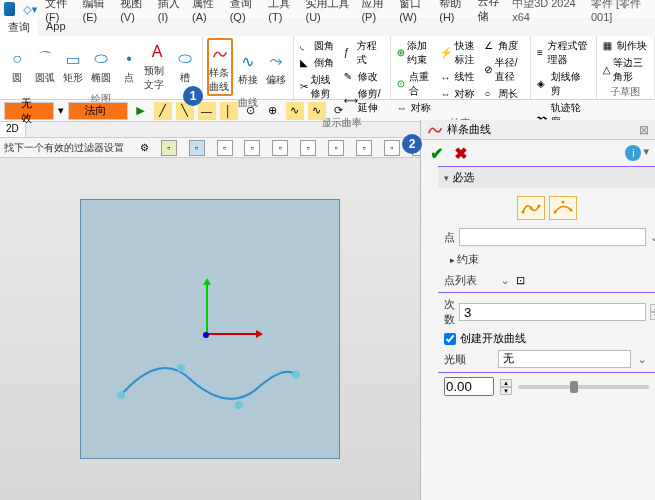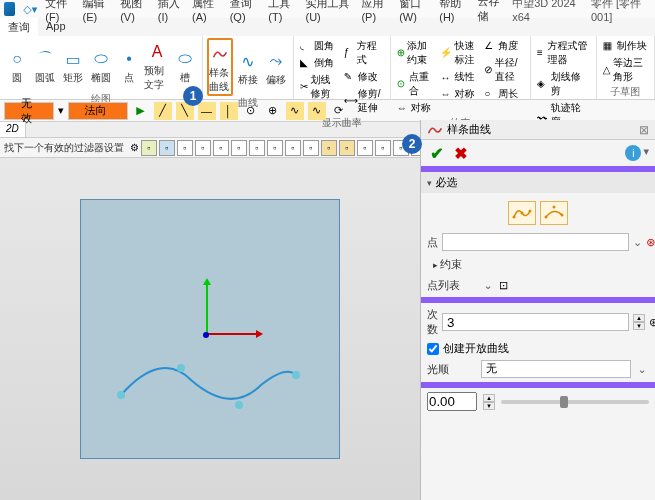--- a/index.html
+++ b/index.html
@@ -23,24 +23,24 @@
   .rbtn.highlighted { border: 2px solid #e8861c; border-radius: 2px; }
   .ribbon-small-col { display: flex; flex-direction: column; gap: 1px; font-size: 10px; }
   .ribbon-small { display: flex; align-items: center; gap: 2px; padding: 1px 2px; cursor: pointer; }
   .small-ico { width: 12px; height: 12px; display: inline-block; }
   
   .subbar { height: 22px; background: #f8f8f8; border-bottom: 1px solid #d0d0d0; display: flex; align-items: center; padding: 0 4px; gap: 4px; }
   .combo { height: 18px; border: 1px solid #ccc; background: #f97316; padding: 0 16px; font-size: 11px; display: flex; align-items: center; }
   .tbtn { width: 18px; height: 18px; display: flex; align-items: center; justify-content: center; cursor: pointer; }
   .tbtn.y { background: #fce38a; }
   
-  .subtab { height: 16px; background: #eee; display: flex; font-size: 10px; border-bottom: 1px solid #ccc; font-style: italic; }
+  .subtab { height: 16px; background: #eee; display: flex; font-size: 10px; border-bottom: 1px solid #ccc; }
   .subtab .st { padding: 1px 6px; background: #fff; border-right: 1px solid #ccc; }
   
-  .infobar { height: 20px; background: #f5f5f5; display: flex; align-items: center; padding: 0 4px; gap: 2px; font-size: 10px; border-bottom: 1px solid #ccc; }
+  .infobar { height: 20px; background: #f5f5f5; display: flex; align-items: center; padding: 0 4px; gap: 2px; font-size: 10px; border-bottom: 1px solid #ccc; justify-content: space-between; }
   .ib-text { color: #333; margin-right: 4px; }
   .ib-btn { width: 16px; height: 16px; border: 1px solid #999; display: flex; align-items: center; justify-content: center; font-size: 9px; cursor: pointer; background: #fefefe; }
   
   .workspace { position: absolute; top: 158px; bottom: 0; left: 0; right: 235px; background: linear-gradient(180deg,#e8e8e8,#d8d8d8); display: flex; align-items: center; justify-content: center; }
   .canvas { width: 260px; height: 260px; background: #b0c9d4; border: 1px solid #5a8db0; position: relative; }
   .axis-y { position: absolute; left: 125px; top: 80px; width: 2px; height: 55px; background: #0c0; }
   .axis-y::before { content: ''; position: absolute; top: -6px; left: -3px; border: 4px solid transparent; border-bottom: 7px solid #0c0; }
   .axis-x { position: absolute; left: 125px; top: 133px; width: 55px; height: 2px; background: #c00; }
   .axis-x::after { content: ''; position: absolute; right: -6px; top: -3px; border: 4px solid transparent; border-left: 7px solid #c00; }
   .axis-z { position: absolute; left: 122px; top: 132px; width: 6px; height: 6px; background: #00c; border-radius: 50%; }
@@ -48,21 +48,21 @@
   .panel { position: absolute; right: 0; top: 120px; bottom: 0; width: 235px; background: #f4f4f4; border-left: 1px solid #bbb; font-size: 11px; overflow: hidden; }
   .panel-head { height: 20px; display: flex; align-items: center; padding: 0 6px; background: #eee; border-bottom: 1px solid #ccc; }
   .panel-head svg { margin-right: 4px; }
   .panel-head .close { margin-left: auto; cursor: pointer; color: #888; font-size: 12px; }
   .panel-confirm { height: 26px; display: flex; align-items: center; padding: 0 6px; gap: 4px; }
   .cfm-ok { width: 20px; height: 18px; color: #080; font-size: 16px; font-weight: bold; cursor: pointer; display: flex; align-items: center; justify-content: center; }
   .cfm-no { width: 20px; height: 18px; color: #c00; font-size: 16px; font-weight: bold; cursor: pointer; display: flex; align-items: center; justify-content: center; }
   .panel-confirm .r { margin-left: auto; display: flex; gap: 2px; }
   .info-ico { width: 16px; height: 16px; border-radius: 50%; background: #3a9fd8; color: #fff; display: flex; align-items: center; justify-content: center; font-size: 10px; cursor: pointer; }
   
-  .sect { border-top: 6px solid #8b5cf6; }
+  .sect { border-top: 1px solid #8b5cf6; margin-left: 17px; }
   .sect-h { background: #e8e8e8; padding: 3px 6px; display: flex; align-items: center; cursor: pointer; }
   .sect-h::before { content: '▾'; margin-right: 4px; font-size: 9px; color: #555; }
   .sect-body { padding: 4px 6px; display: flex; flex-direction: column; gap: 4px; }
   .row { display: flex; align-items: center; gap: 4px; }
   .row label { width: 50px; color: #333; }
   .row .inp { flex: 1; height: 18px; border: 1px solid #bbb; background: #fff; padding: 0 4px; }
   .mode-btns { display: flex; justify-content: center; gap: 4px; padding: 4px; }
   .mode-btn { width: 28px; height: 24px; border: 1px solid #e0b55a; background: #fff6e0; display: flex; align-items: center; justify-content: center; cursor: pointer; }
   .chev { width: 14px; text-align: center; color: #666; cursor: pointer; }
   .expand { padding: 2px 6px; cursor: pointer; color: #333; }

